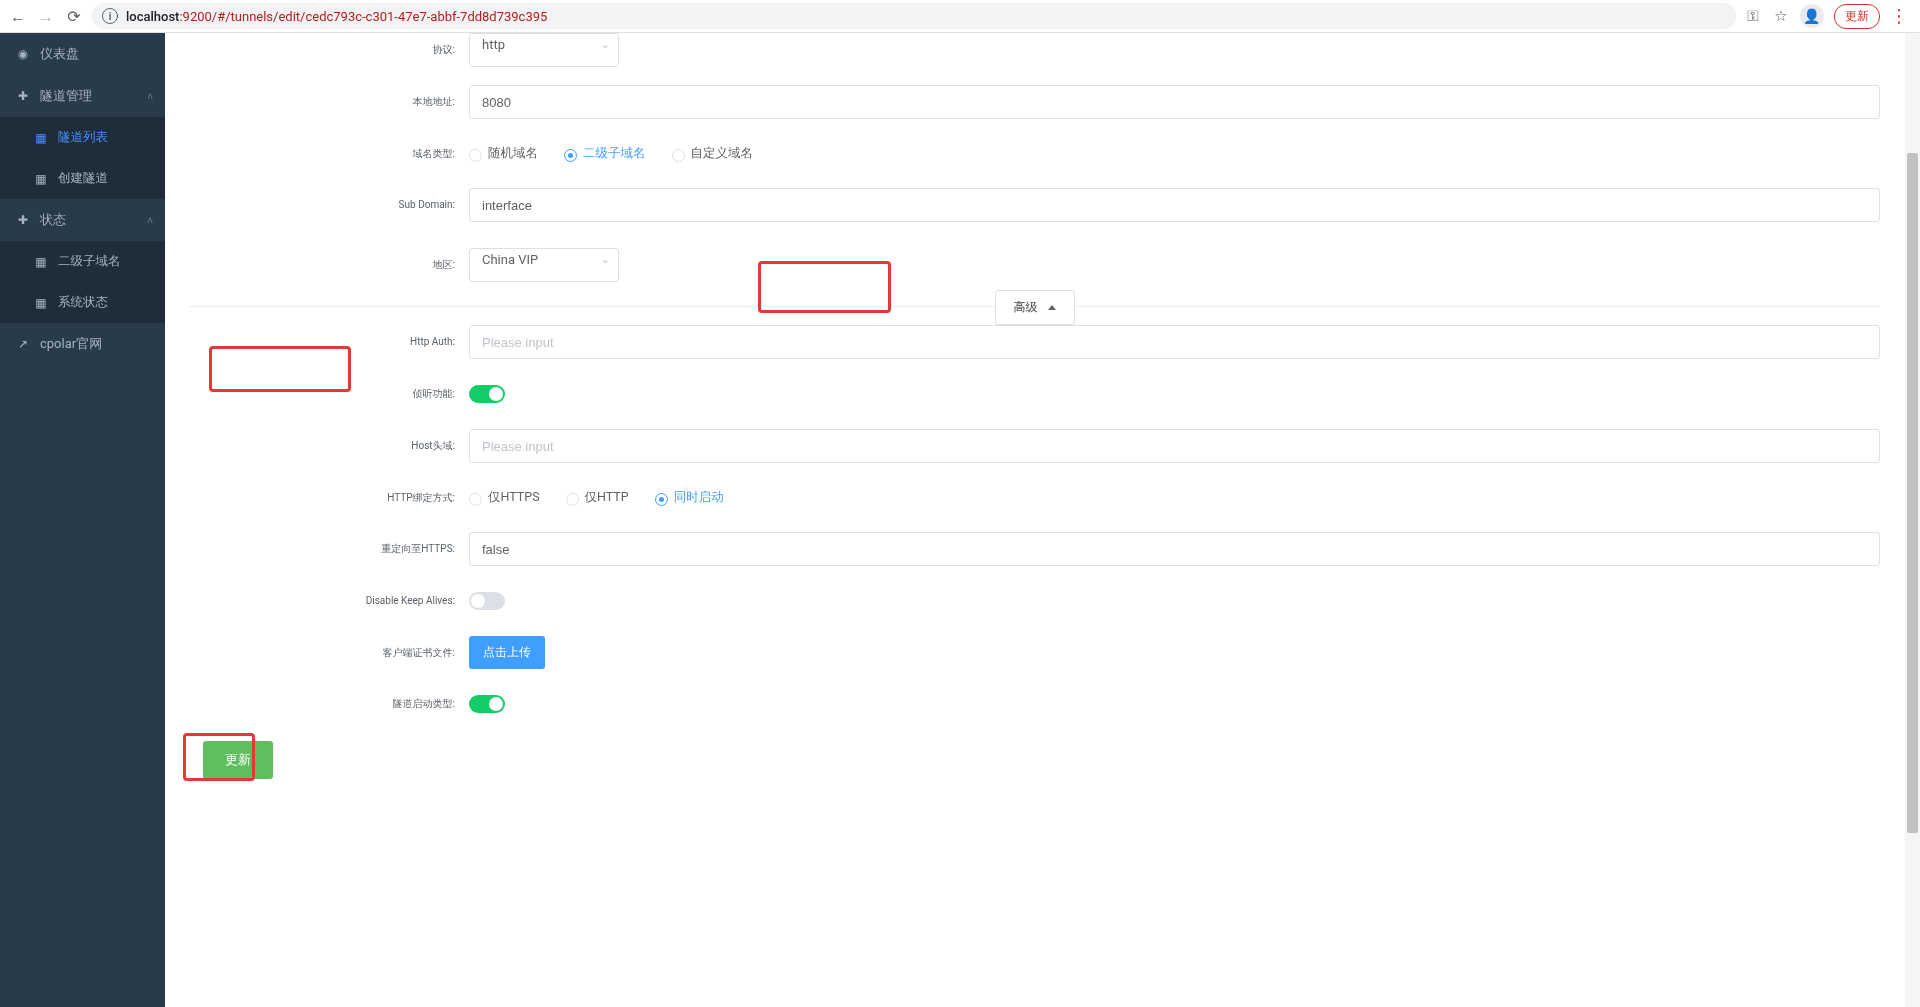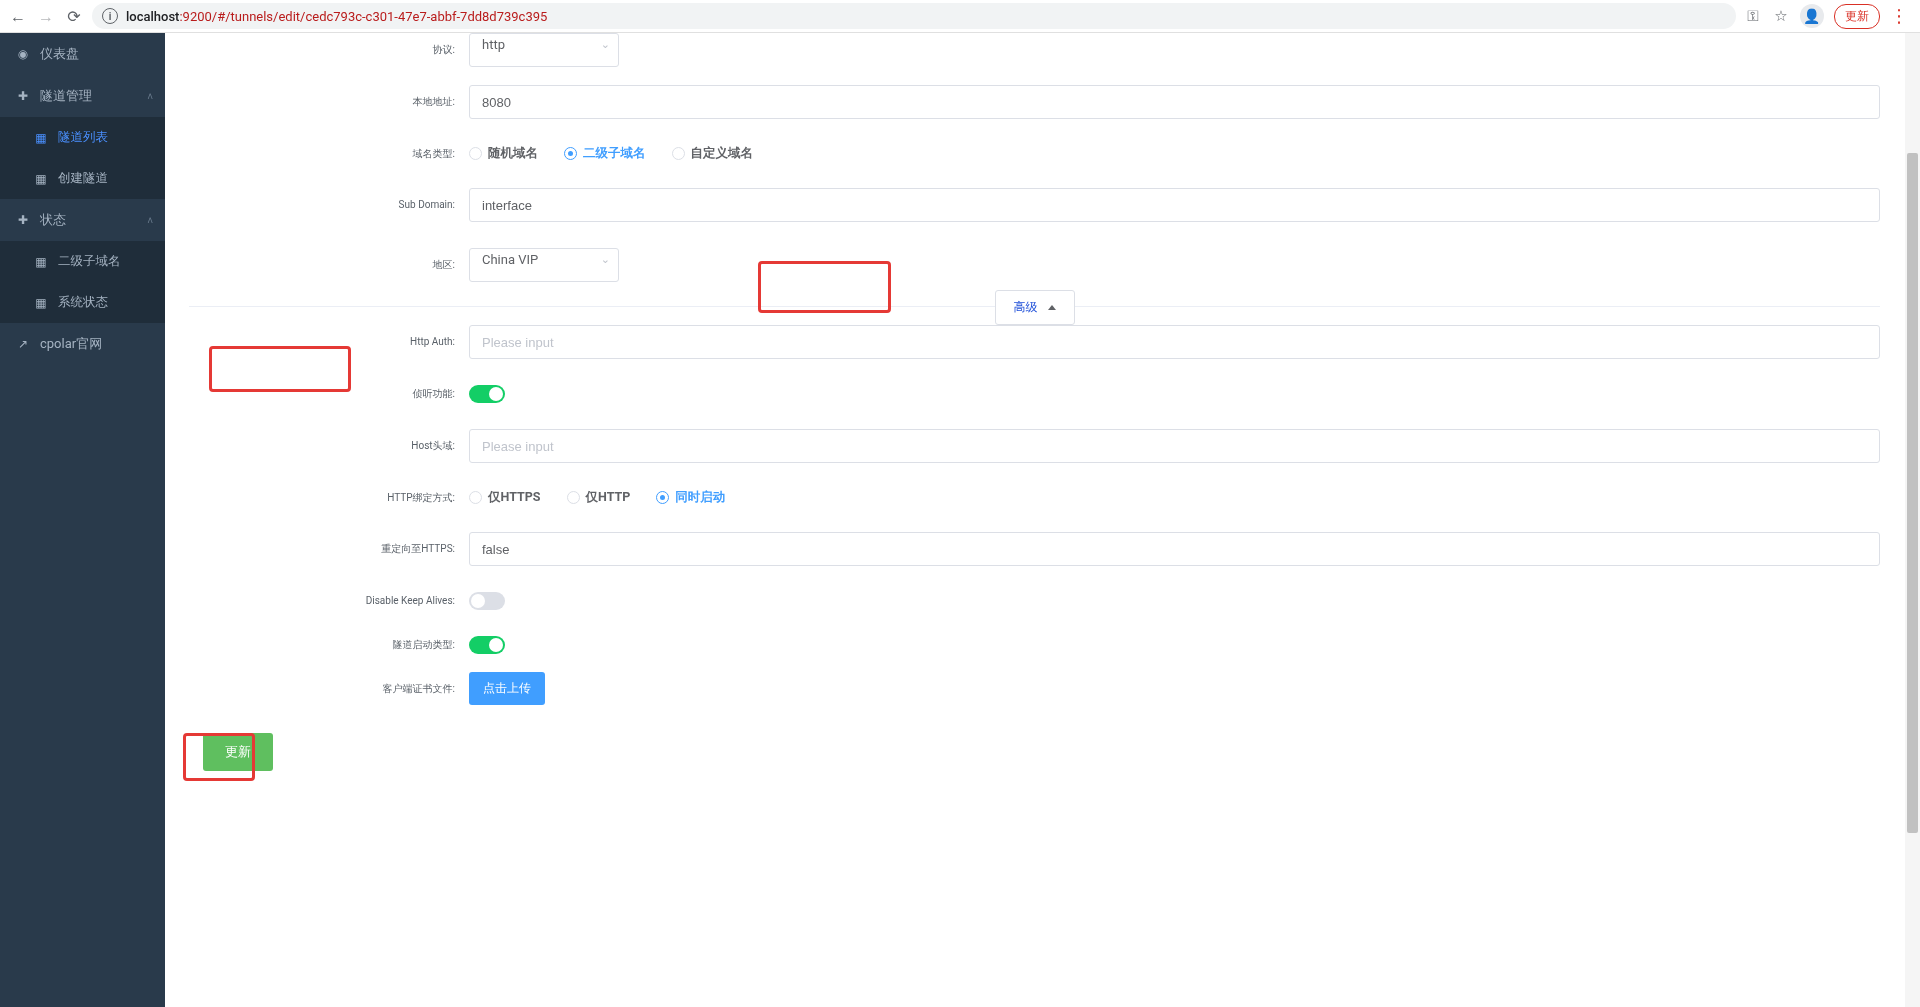--- a/index.html
+++ b/index.html
@@ -36,29 +36,29 @@
 .form-row.tall-gap { margin-bottom: 26px; }
 .form-label { width: 280px; text-align: right; padding-right: 14px; font-size: 10px; color: #5a6169; flex-shrink: 0; line-height: 1.4; }
 .form-control-wrap { flex: 1; display: flex; align-items: center; gap: 14px; min-width: 0; }
 
 .text-input { height: 34px; border: 1px solid #dcdfe6; border-radius: 3px; padding: 0 12px; font-size: 13px; color: #606266; width: 100%; outline: none; }
 .text-input::placeholder { color: #c0c4cc; }
 .select-input { height: 34px; border: 1px solid #dcdfe6; border-radius: 3px; padding: 0 28px 12px 12px; font-size: 13px; color: #606266; width: 150px; position: relative; display: flex; align-items: center; background: #fff; cursor: pointer; }
 .select-caret { position: absolute; right: 8px; color: #c0c4cc; font-size: 11px; pointer-events: none; }
 
 .radio-group { display: flex; gap: 26px; align-items: center; }
-.radio-opt { display: flex; align-items: center; gap: 6px; font-size: 12.5px; color: #606266; cursor: pointer; font-weight: bold; }
+.radio-opt { display: flex; align-items: flex-end; gap: 6px; font-size: 12.5px; color: #606266; cursor: pointer; }
 .radio-opt.active { color: #409eff; }
 .radio-circle { width: 13px; height: 13px; border: 1px solid #dcdfe6; border-radius: 50%; display: inline-flex; align-items: center; justify-content: center; }
 .radio-opt.active .radio-circle { border-color: #409eff; }
 .radio-dot { width: 5px; height: 5px; border-radius: 50%; background: #409eff; display: none; }
 .radio-opt.active .radio-dot { display: block; }
 
 .advanced-divider { position: relative; border-top: 1px solid #ebeef5; margin: 24px 0 18px 0; }
-.advanced-pill { position: absolute; left: 50%; top: -17px; transform: translateX(-50%); background: #fff; border: 1px solid #dcdfe6; border-radius: 3px; padding: 8px 18px; font-size: 12px; color: #1d4ed8; display: flex; align-items: center; gap: 10px; cursor: pointer; }
+.advanced-pill { position: absolute; left: 50%; top: -17px; transform: translateX(-50%); background: #fff; border: 1px solid #dcdfe6; border-radius: 3px; padding: 8px 18px; font-size: 12px; color: #404040; display: flex; align-items: center; gap: 10px; cursor: pointer; }
 .adv-arrow { width: 0; height: 0; border-left: 4px solid transparent; border-right: 4px solid transparent; border-bottom: 5px solid #606266; display: inline-block; }
 
 .switch { width: 36px; height: 18px; border-radius: 10px; position: relative; cursor: pointer; }
 .switch.off { background: #dcdfe6; }
 .switch.on { background: #13ce66; }
 .switch-knob { width: 14px; height: 14px; background: #fff; border-radius: 50%; position: absolute; top: 2px; transition: all .15s; }
 .switch.off .switch-knob { left: 2px; }
 .switch.on .switch-knob { left: 20px; }
 
 .upload-btn { background: #409eff; color: #fff; border: none; border-radius: 3px; padding: 8px 14px; font-size: 12px; cursor: pointer; }
@@ -255,33 +255,33 @@
 
       <div class="form-row tall-gap">
         <div class="form-label" style="white-space:normal;">Disable Keep Alives:</div>
         <div class="form-control-wrap">
           <div class="switch off">
               <div class="switch-knob"></div>
             </div>
         </div>
       </div>
 
+      <div class="form-row tall-gap">
+        <div class="form-label">客户端证书文件:</div>
+        <div class="form-control-wrap">
+          <button class="upload-btn">点击上传</button>
+        </div>
+      </div>
+
       <div class="form-row">
         <div class="form-label">隧道启动类型:</div>
         <div class="form-control-wrap">
           <div class="switch on">
               <div class="switch-knob"></div>
             </div>
-        </div>
-      </div>
-
-      <div class="form-row tall-gap">
-        <div class="form-label">客户端证书文件:</div>
-        <div class="form-control-wrap">
-          <button class="upload-btn">点击上传</button>
         </div>
       </div>
 
       <div class="submit-row">
         <button class="submit-btn">更新</button>
       </div>
 
     </div>
 
     <div class="highlight-red" style="left:593px; top:228px; width:133px; height:52px;"></div>

